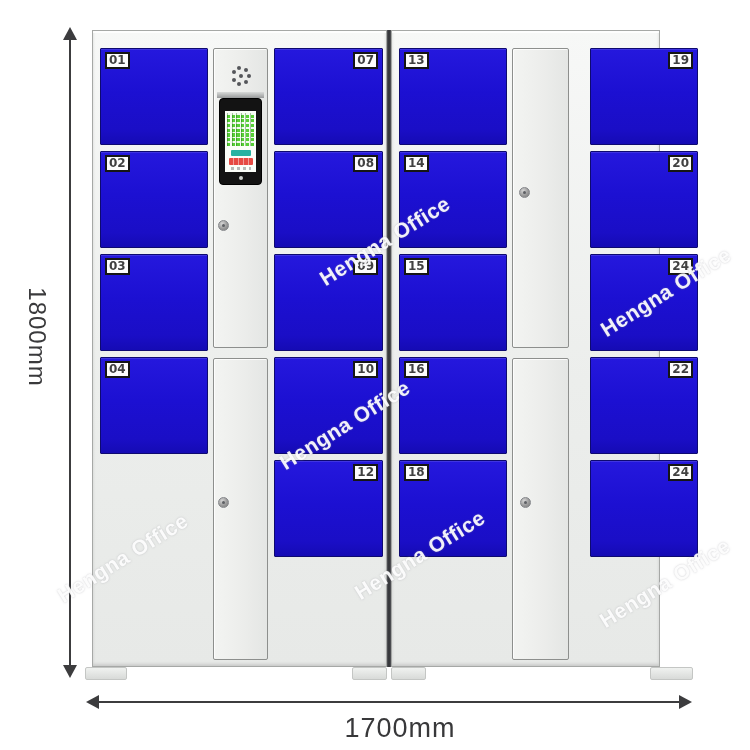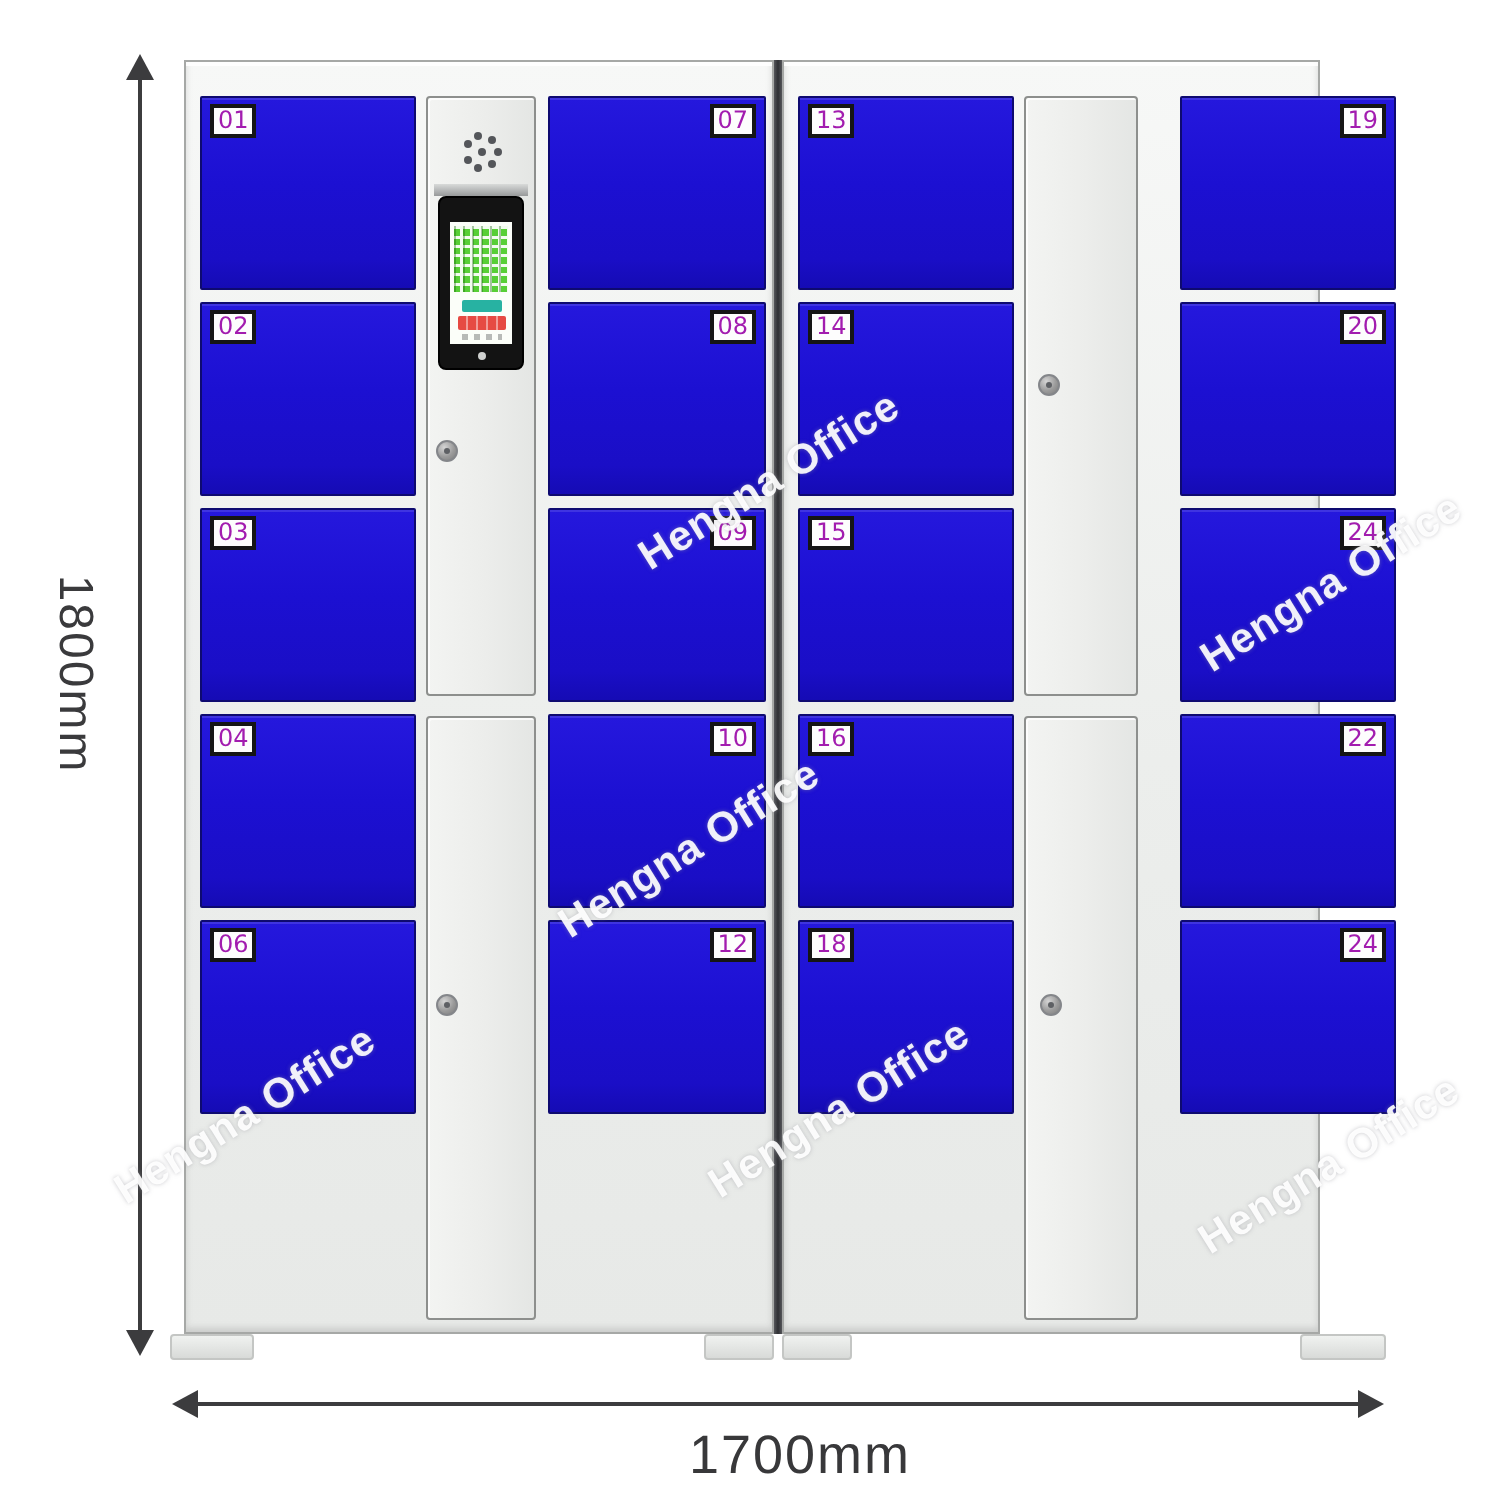--- a/index.html
+++ b/index.html
@@ -18,22 +18,22 @@
   .door-col{position:absolute;top:17px;display:flex;flex-direction:column;gap:6px;}
   .col-a{left:7px;width:108px;}
   .col-b{left:181px;width:109px;}
   .col-c{left:7px;width:108px;}
   .col-d{left:198px;width:108px;}
 
   .door{position:relative;width:100%;height:97px;box-sizing:border-box;border-radius:1px;
         background:linear-gradient(180deg,#2518dd 0%,#1c10d2 45%,#1a0ec6 85%,#150bb4 100%);
         border:1px solid #0e0a70;
         box-shadow:inset 0 1px 0 rgba(255,255,255,.12);}
-  .door-num{position:absolute;top:3px;background:#fdfdfd;border:2px solid #151515;color:#a21caf;
-            font-family:"DejaVu Sans",sans-serif;font-weight:normal;font-size:12px;line-height:13px;
+  .door-num{position:absolute;top:3px;background:#fdfdfd;border:2px solid #151515;color:#404040;
+            font-family:"DejaVu Sans",sans-serif;font-weight:bold;font-size:12px;line-height:13px;
             padding:0 2px;letter-spacing:0;}
   .lab-tl{left:4px;}
   .lab-tr{right:4px;}
 
   
   .mid-col{position:absolute;top:17px;}
   .mid-left{left:120px;width:55px;}
   .mid-right{left:120px;width:57px;}
   .panel{position:absolute;left:0;width:100%;box-sizing:border-box;border-radius:2px;
          background:linear-gradient(90deg,#f3f4f2 0%,#ecedeb 55%,#e4e6e4 100%);
@@ -129,23 +129,20 @@
           </div>
           <div class="door">
             <span class="door-num lab-tl">02</span>
           </div>
           <div class="door">
             <span class="door-num lab-tl">03</span>
           </div>
           <div class="door">
             <span class="door-num lab-tl">04</span>
           </div>
-          <div class="door">
-            <span class="door-num lab-tl">06</span>
-          </div>
         </div>
 
       <div class="mid-col mid-left">
         <div class="panel panel-top">
           <div class="speaker"></div>
           <div class="screen-strip"></div>
           <div class="bezel">
             <div class="screen">
               <div class="pixgrid"></div>
               <div class="btn-teal"></div>

